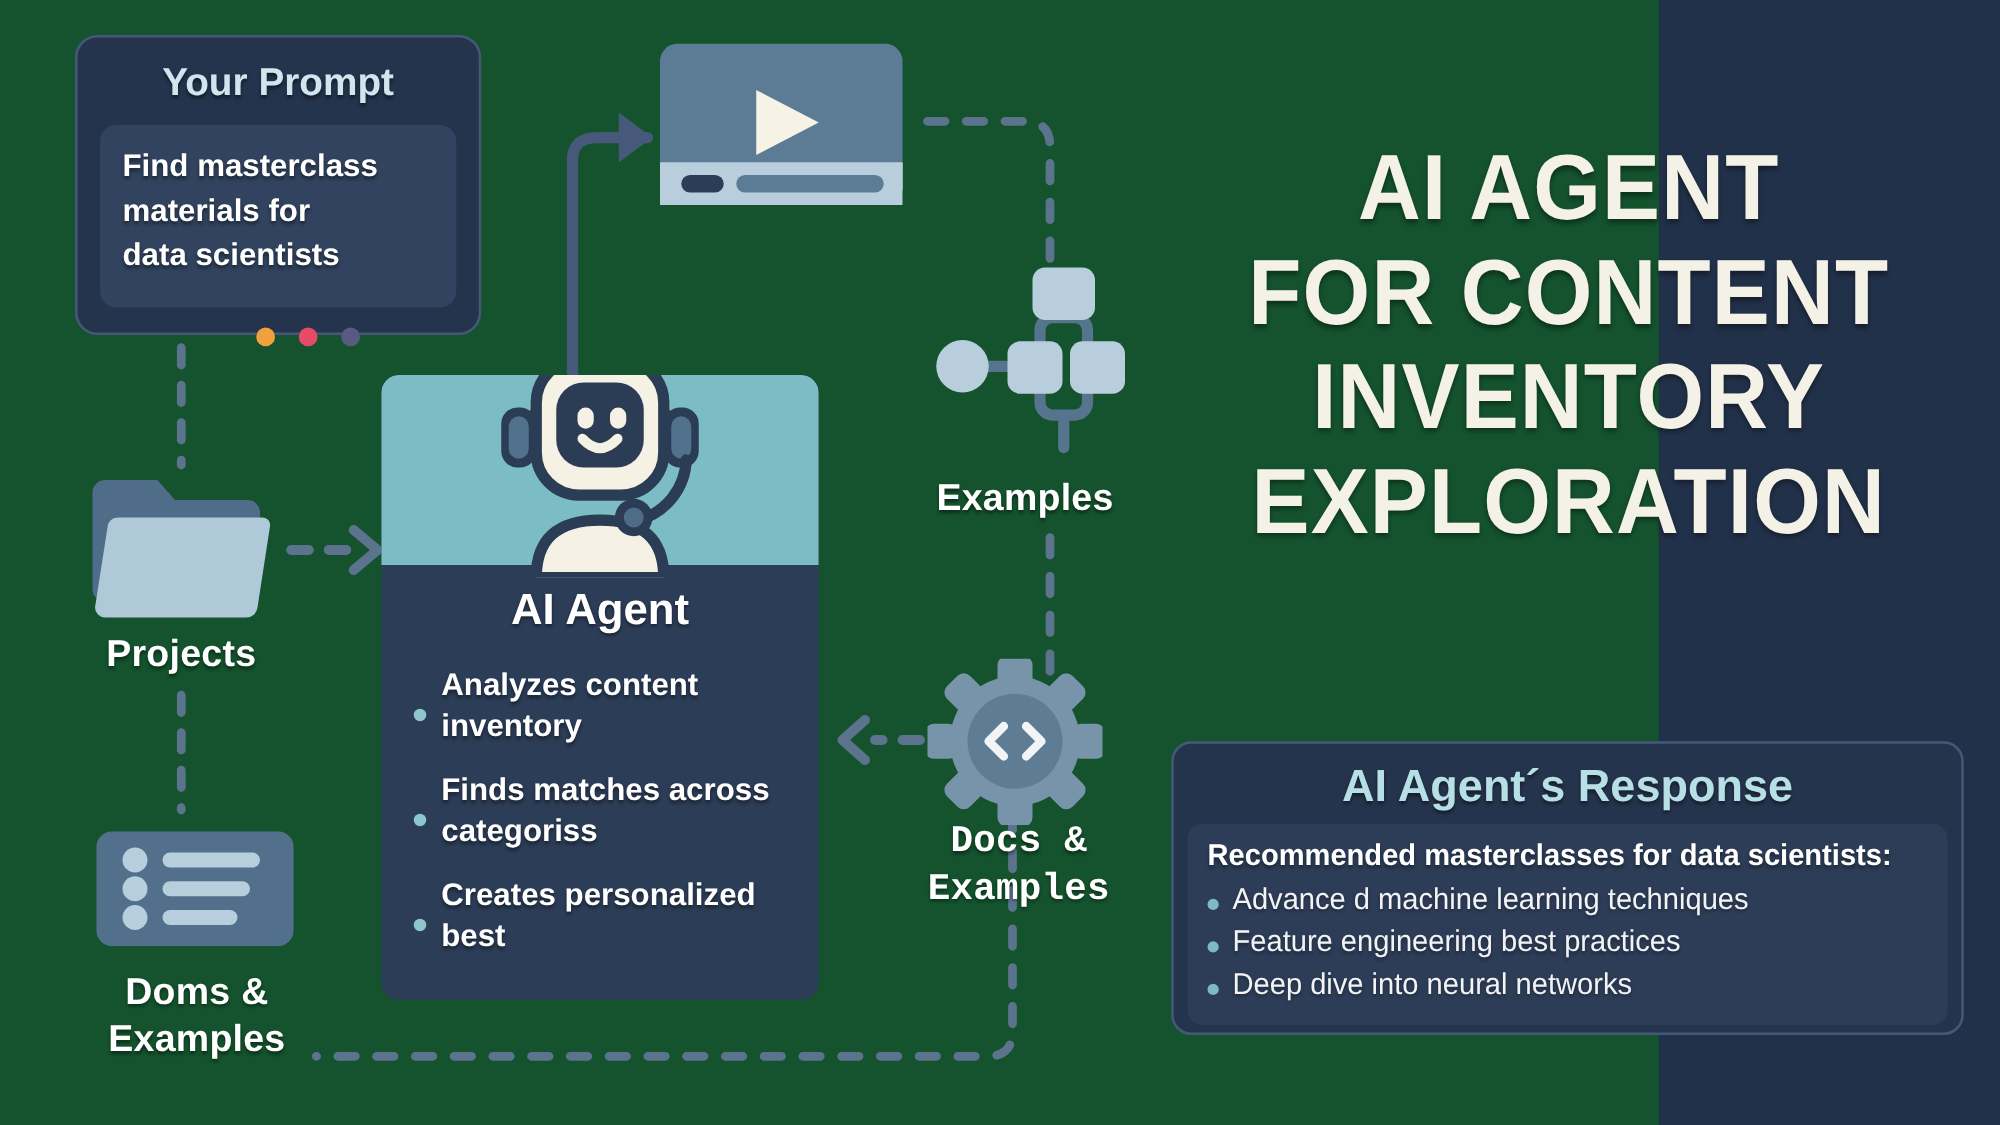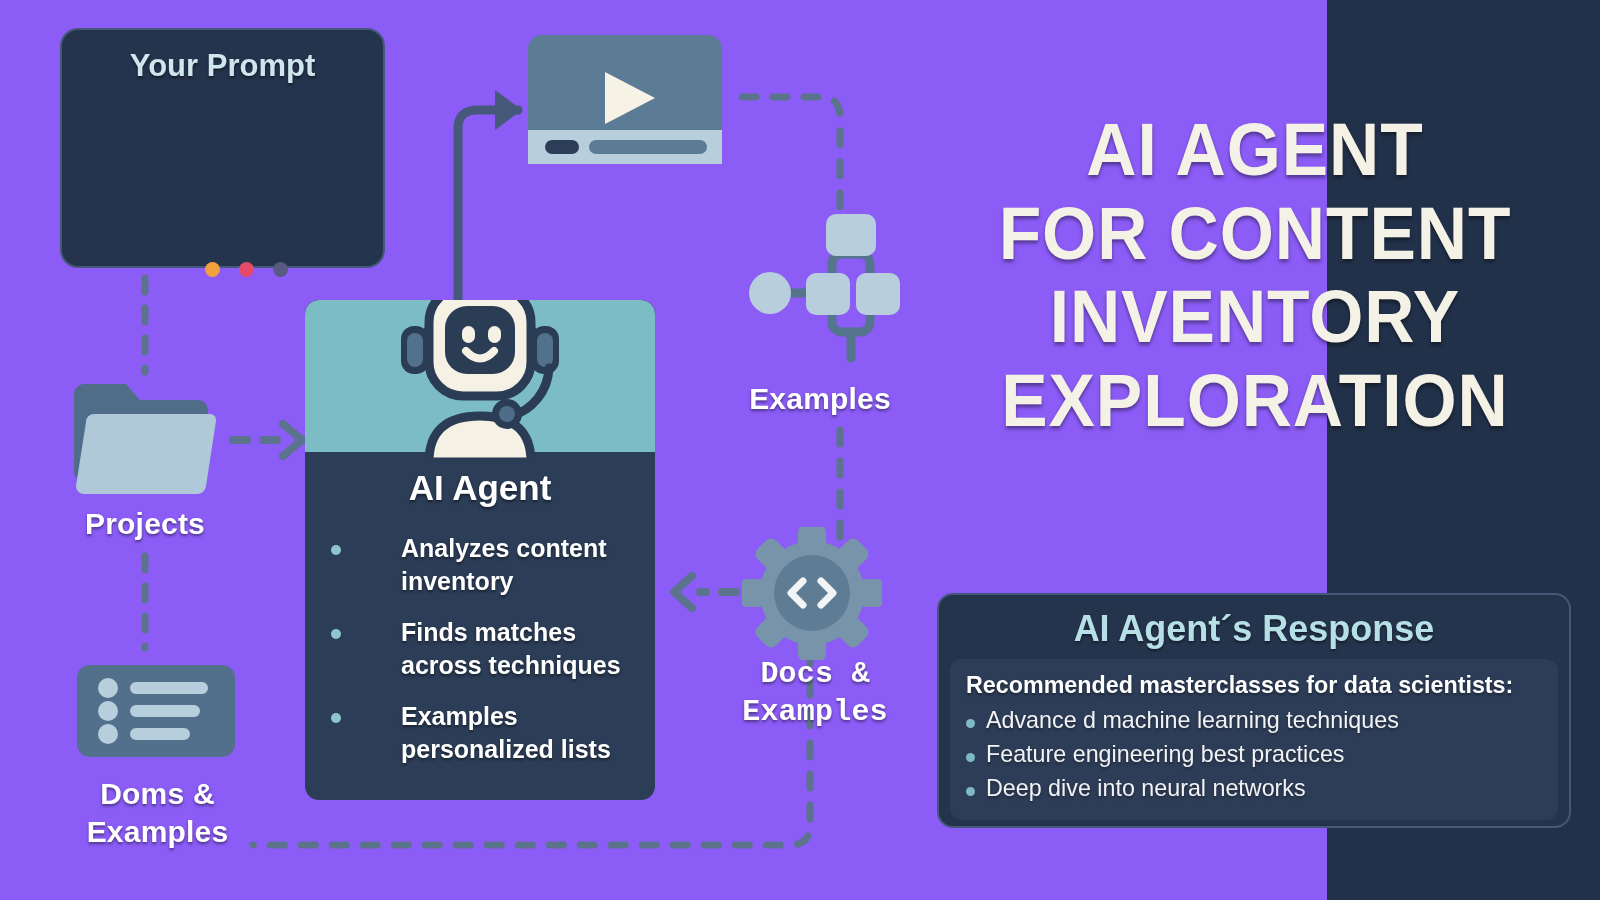--- a/index.html
+++ b/index.html
@@ -7,21 +7,21 @@
   body {
     background:#22314a;
     font-family:"Liberation Sans", sans-serif;
     overflow:hidden;
     position:relative;
   }
   #canvas {
     position:relative;
     width:1327px;
     height:900px;
-    background:#8b5cf6;
+    background:#14532d;
   }
   
   #connectors {
     position:absolute; inset:0;
     width:1600px; height:900px;
     pointer-events:none;
   }
 
   
   .node-label {
@@ -100,23 +100,22 @@
     font-weight:bold;
     text-shadow:0 2px 3px rgba(0,0,0,.5);
   }
   #agent-bullets {
     position:absolute; left:0; top:232px;
     width:350px;
     padding:0 18px 0 26px;
   }
   .agent-bullet {
     display:flex;
-    align-items:flex-start;
+    align-items:center;
     margin-bottom:18px;
-    gap:48px;
   }
   .agent-bullet .bdot {
     flex:0 0 auto;
     width:10px; height:10px;
     border-radius:50%;
     background:#8fc6cd;
     margin-top:13px; margin-right:12px;
   }
   .agent-bullet .btext {
     color:#ffffff;
@@ -220,20 +219,25 @@
     <path d="M840,430 L840,540" stroke="#5C738E" stroke-width="7" stroke-linecap="round" stroke-dasharray="14 17" fill="none"></path>
 
     <path d="M736,592 L700,592" stroke="#5C738E" stroke-width="8" stroke-linecap="round" stroke-dasharray="14 16" fill="none"></path>
     <path d="M692,576 L674,592 L692,608" stroke="#5C738E" stroke-width="8" stroke-linecap="round" stroke-linejoin="round" fill="none"></path>
 
     <path d="M810,650 L810,825 Q810,845 790,845 L253,845" stroke="#5C738E" stroke-width="7" stroke-linecap="round" stroke-dasharray="14 17" fill="none"></path>
   </svg>
 
   <div id="prompt-card">
     <div id="prompt-title">Your Prompt</div>
+    <div id="prompt-inner">
+      <div id="prompt-text">Find masterclass
+materials for
+data scientists</div>
+    </div>
   </div>
   <div id="prompt-dots">
     <span class="dot" style="background:#F0A03C"></span>
     <span class="dot" style="background:#E54B69"></span>
     <span class="dot" style="background:#585A82"></span>
   </div>
 
   <div class="icon-node" style="left:525px; top:32px;">
     <svg width="200" height="135" viewBox="0 0 200 135">
       <rect x="3" y="3" width="194" height="129" rx="14" fill="#5C7C96"></rect>
@@ -330,25 +334,25 @@
       <circle cx="134" cy="166" r="8" fill="#4E6C88"></circle>
     </svg>
     <div id="agent-name">AI Agent</div>
     <div id="agent-bullets">
       <div class="agent-bullet">
         <span class="bdot"></span>
         <span class="btext">Analyzes content inventory</span>
       </div>
       <div class="agent-bullet">
         <span class="bdot"></span>
-        <span class="btext">Finds matches across techniques</span>
+        <span class="btext">Finds matches across categoriss</span>
       </div>
       <div class="agent-bullet">
         <span class="bdot"></span>
-        <span class="btext">Examples personalized lists</span>
+        <span class="btext">Creates personalized best</span>
       </div>
     </div>
   </div>
 
   <div id="title-block">
     <div class="title-line">AI AGENT</div>
     <div class="title-line">FOR CONTENT</div>
     <div class="title-line">INVENTORY</div>
     <div class="title-line">EXPLORATION</div>
   </div>

